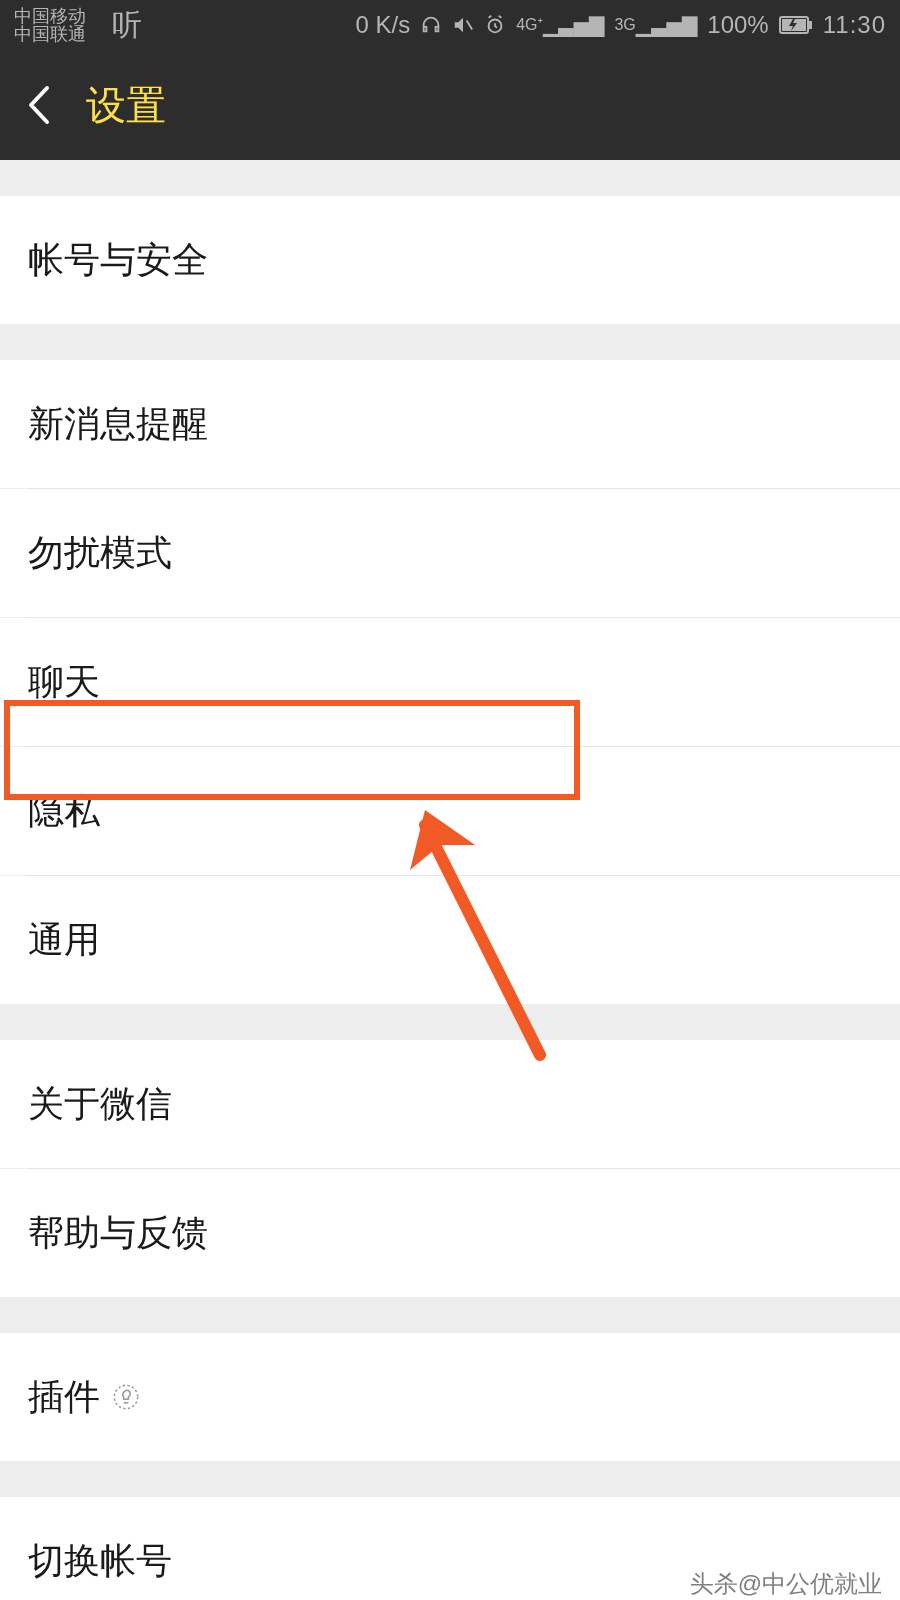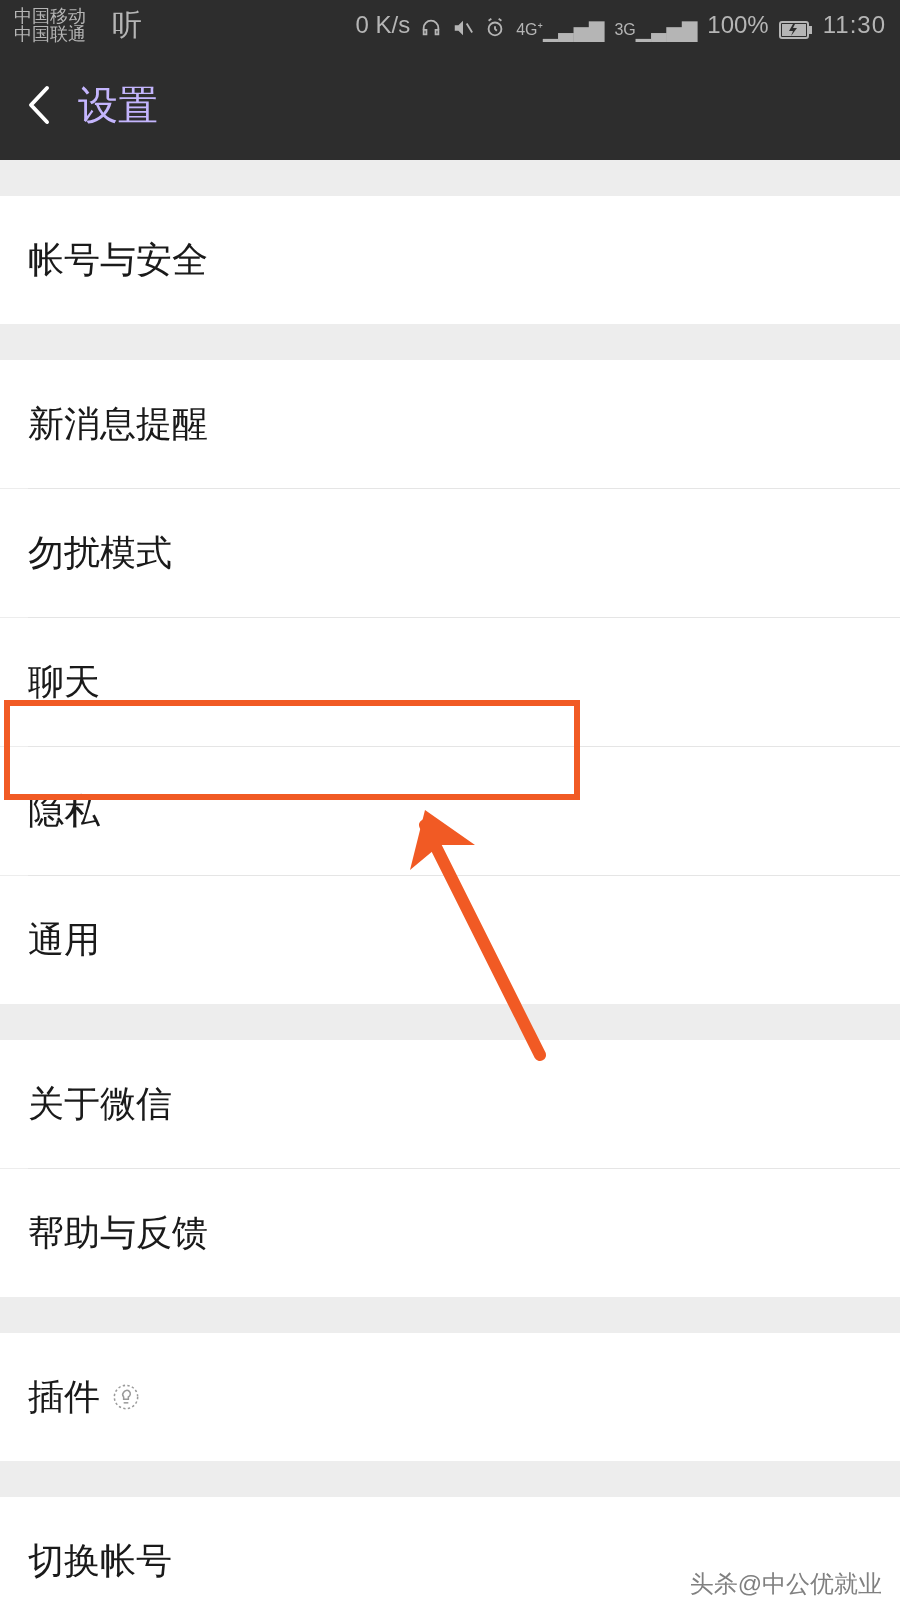--- a/index.html
+++ b/index.html
@@ -31,34 +31,34 @@
       flex-direction: column;
       line-height: 1;
       font-size: 18px;
     }
     .ting-icon {
       font-size: 30px;
       font-weight: 300;
     }
     .status-right {
       display: flex;
-      align-items: flex-end;
+      align-items: center;
       gap: 10px;
       font-size: 24px;
     }
     .status-icon { display: inline-flex; align-items: center; }
     .status-time { font-size: 24px; letter-spacing: 1px; }
     .nav-bar {
       height: 110px;
       background: #2d2d2d;
-      color: #c4b5fd;
+      color: #fde047;
       display: flex;
       align-items: center;
       padding: 0 18px;
-      gap: 20px;
+      gap: 28px;
     }
     .nav-back {
       width: 40px;
       height: 40px;
       display: flex;
       align-items: center;
       justify-content: center;
     }
     .nav-title {
       font-size: 40px;

